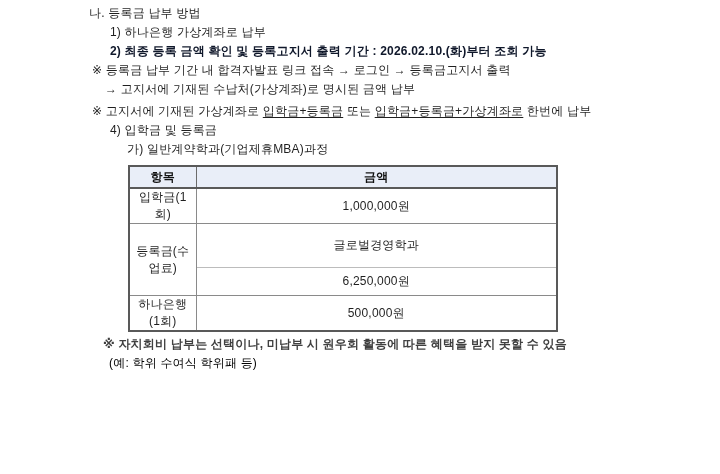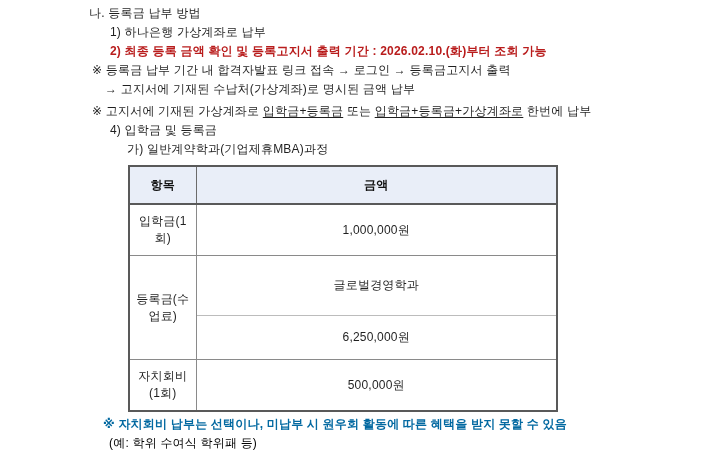--- a/index.html
+++ b/index.html
@@ -13,35 +13,35 @@
 
   .ind-heading   { margin-left:89px;  }
   .ind-num       { margin-left:110px; }
   .ind-note      { margin-left:92px;  }
   .ind-note-cont { margin-left:105px; }
   .ind-sub       { margin-left:127px; }
   .ind-sub-b     { margin-left:132px; }
   .ind-bluenote  { margin-left:103px; }
   .ind-bluenote2 { margin-left:109px; }
 
-  .blue-strong { color:#b91c1c; font-weight:bold; }
-  .blue-note   { color:#0369a1; font-weight:bold; }
+  .blue-strong { color:#0f172a; font-weight:bold; }
+  .blue-note   { color:#404040; font-weight:bold; }
   .blue-plain  { color:#000000; }
   .u { text-decoration:underline; text-underline-offset:2px; }
 
   .fee-table {
     border-collapse:collapse;
     margin-left:128px; margin-top:6px;
     width:430px;
     table-layout:fixed;
   }
   .fee-table td, .fee-table th {
     border:1px solid #8a8a8a;
     text-align:center; vertical-align:middle;
-    font-size:12px; padding:8px 4px;
+    font-size:12px; padding:0 4px;
     letter-spacing:0.2px;
   }
   .fee-table { border:2px solid #595959; }
   .fee-table th {
     background:#e9eef8; font-weight:bold; color:#111;
     height:20px; border-bottom:2px solid #595959;
     border-left-color:#6b6b6b; border-right-color:#6b6b6b;
   }
   .row-admission td { height:27px; }
   .row-dept td     { height:43px; }
@@ -94,21 +94,21 @@
       <td>1,000,000원</td>
     </tr>
     <tr class="row-dept">
       <td rowspan="2">등록금(수업료)</td>
       <td class="cell-dept">글로벌경영학과</td>
     </tr>
     <tr class="row-amount">
       <td class="cell-amount">6,250,000원</td>
     </tr>
     <tr class="row-council">
-      <td>자치회비(1회)</td>
+      <td>하나은행(1회)</td>
       <td>500,000원</td>
     </tr>
   </tbody>
     </table>
 
   <div class="line ind-bluenote blue-note gap-table-note">※ 자치회비 납부는 선택이나, 미납부 시 원우회 활동에 따른 혜택을 받지 못할 수 있음</div>
 
   <div class="line ind-bluenote2 blue-plain">(예: 학위 수여식 학위패 등)</div>
 
 

